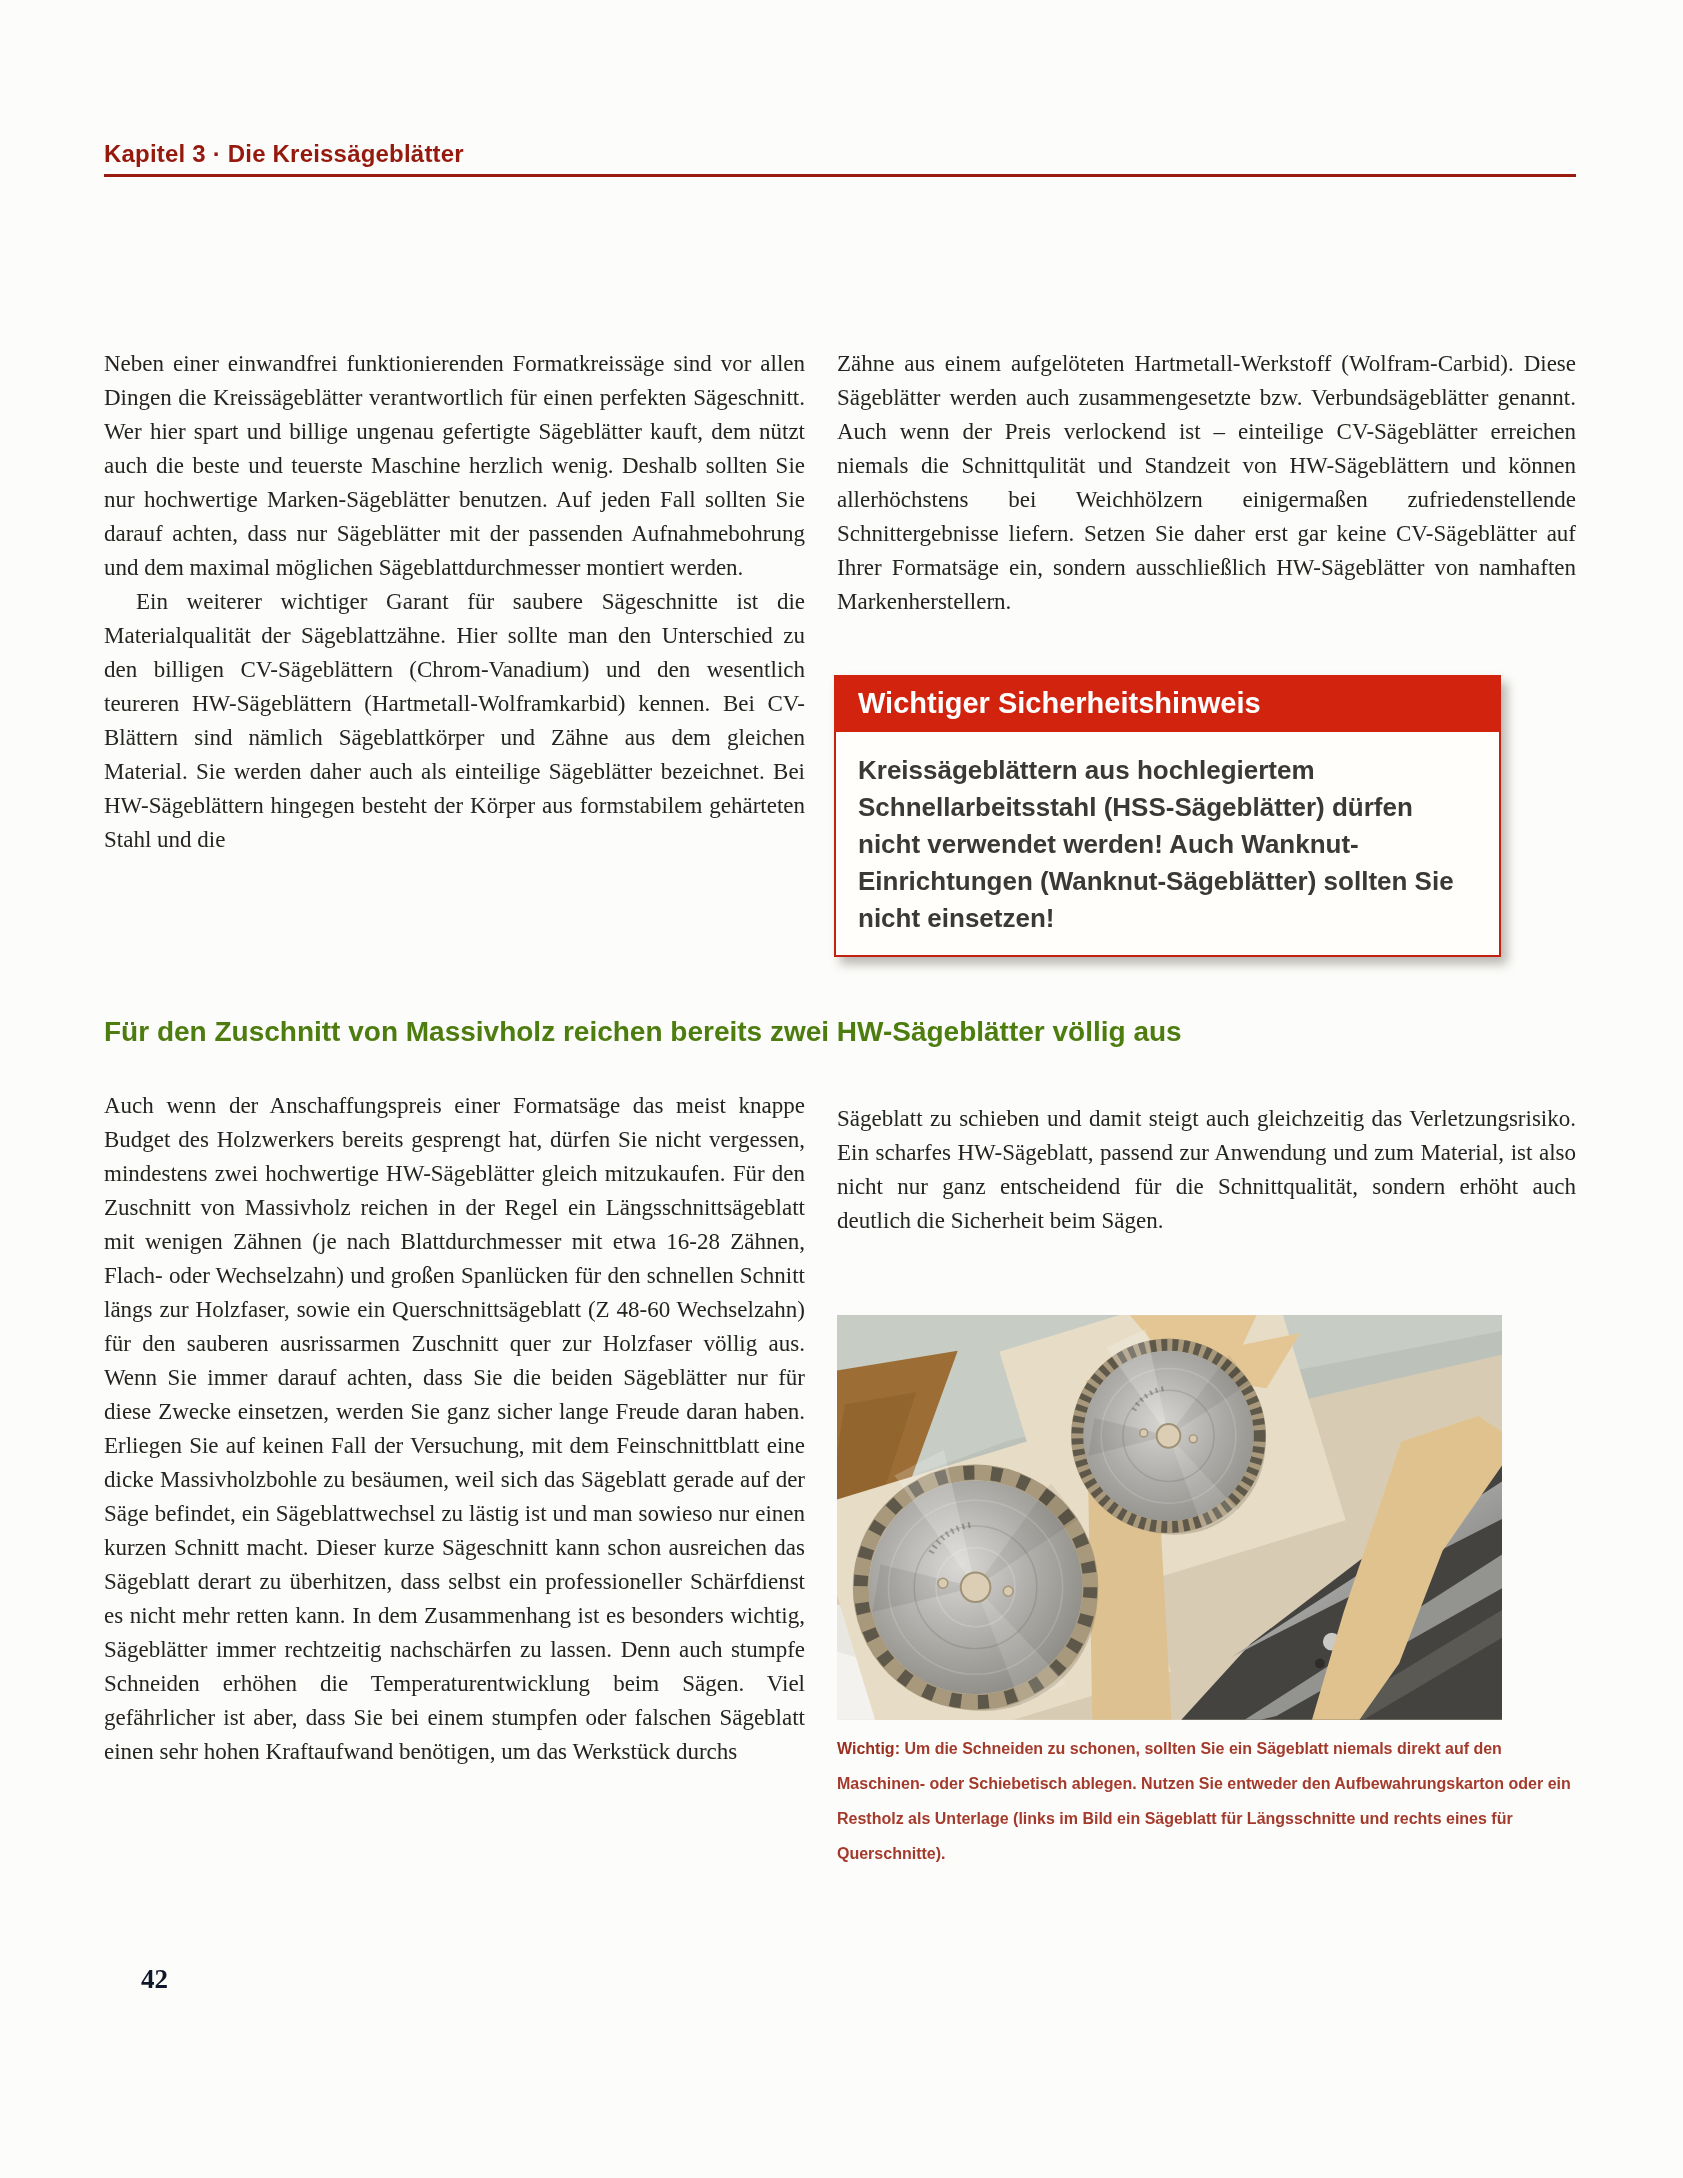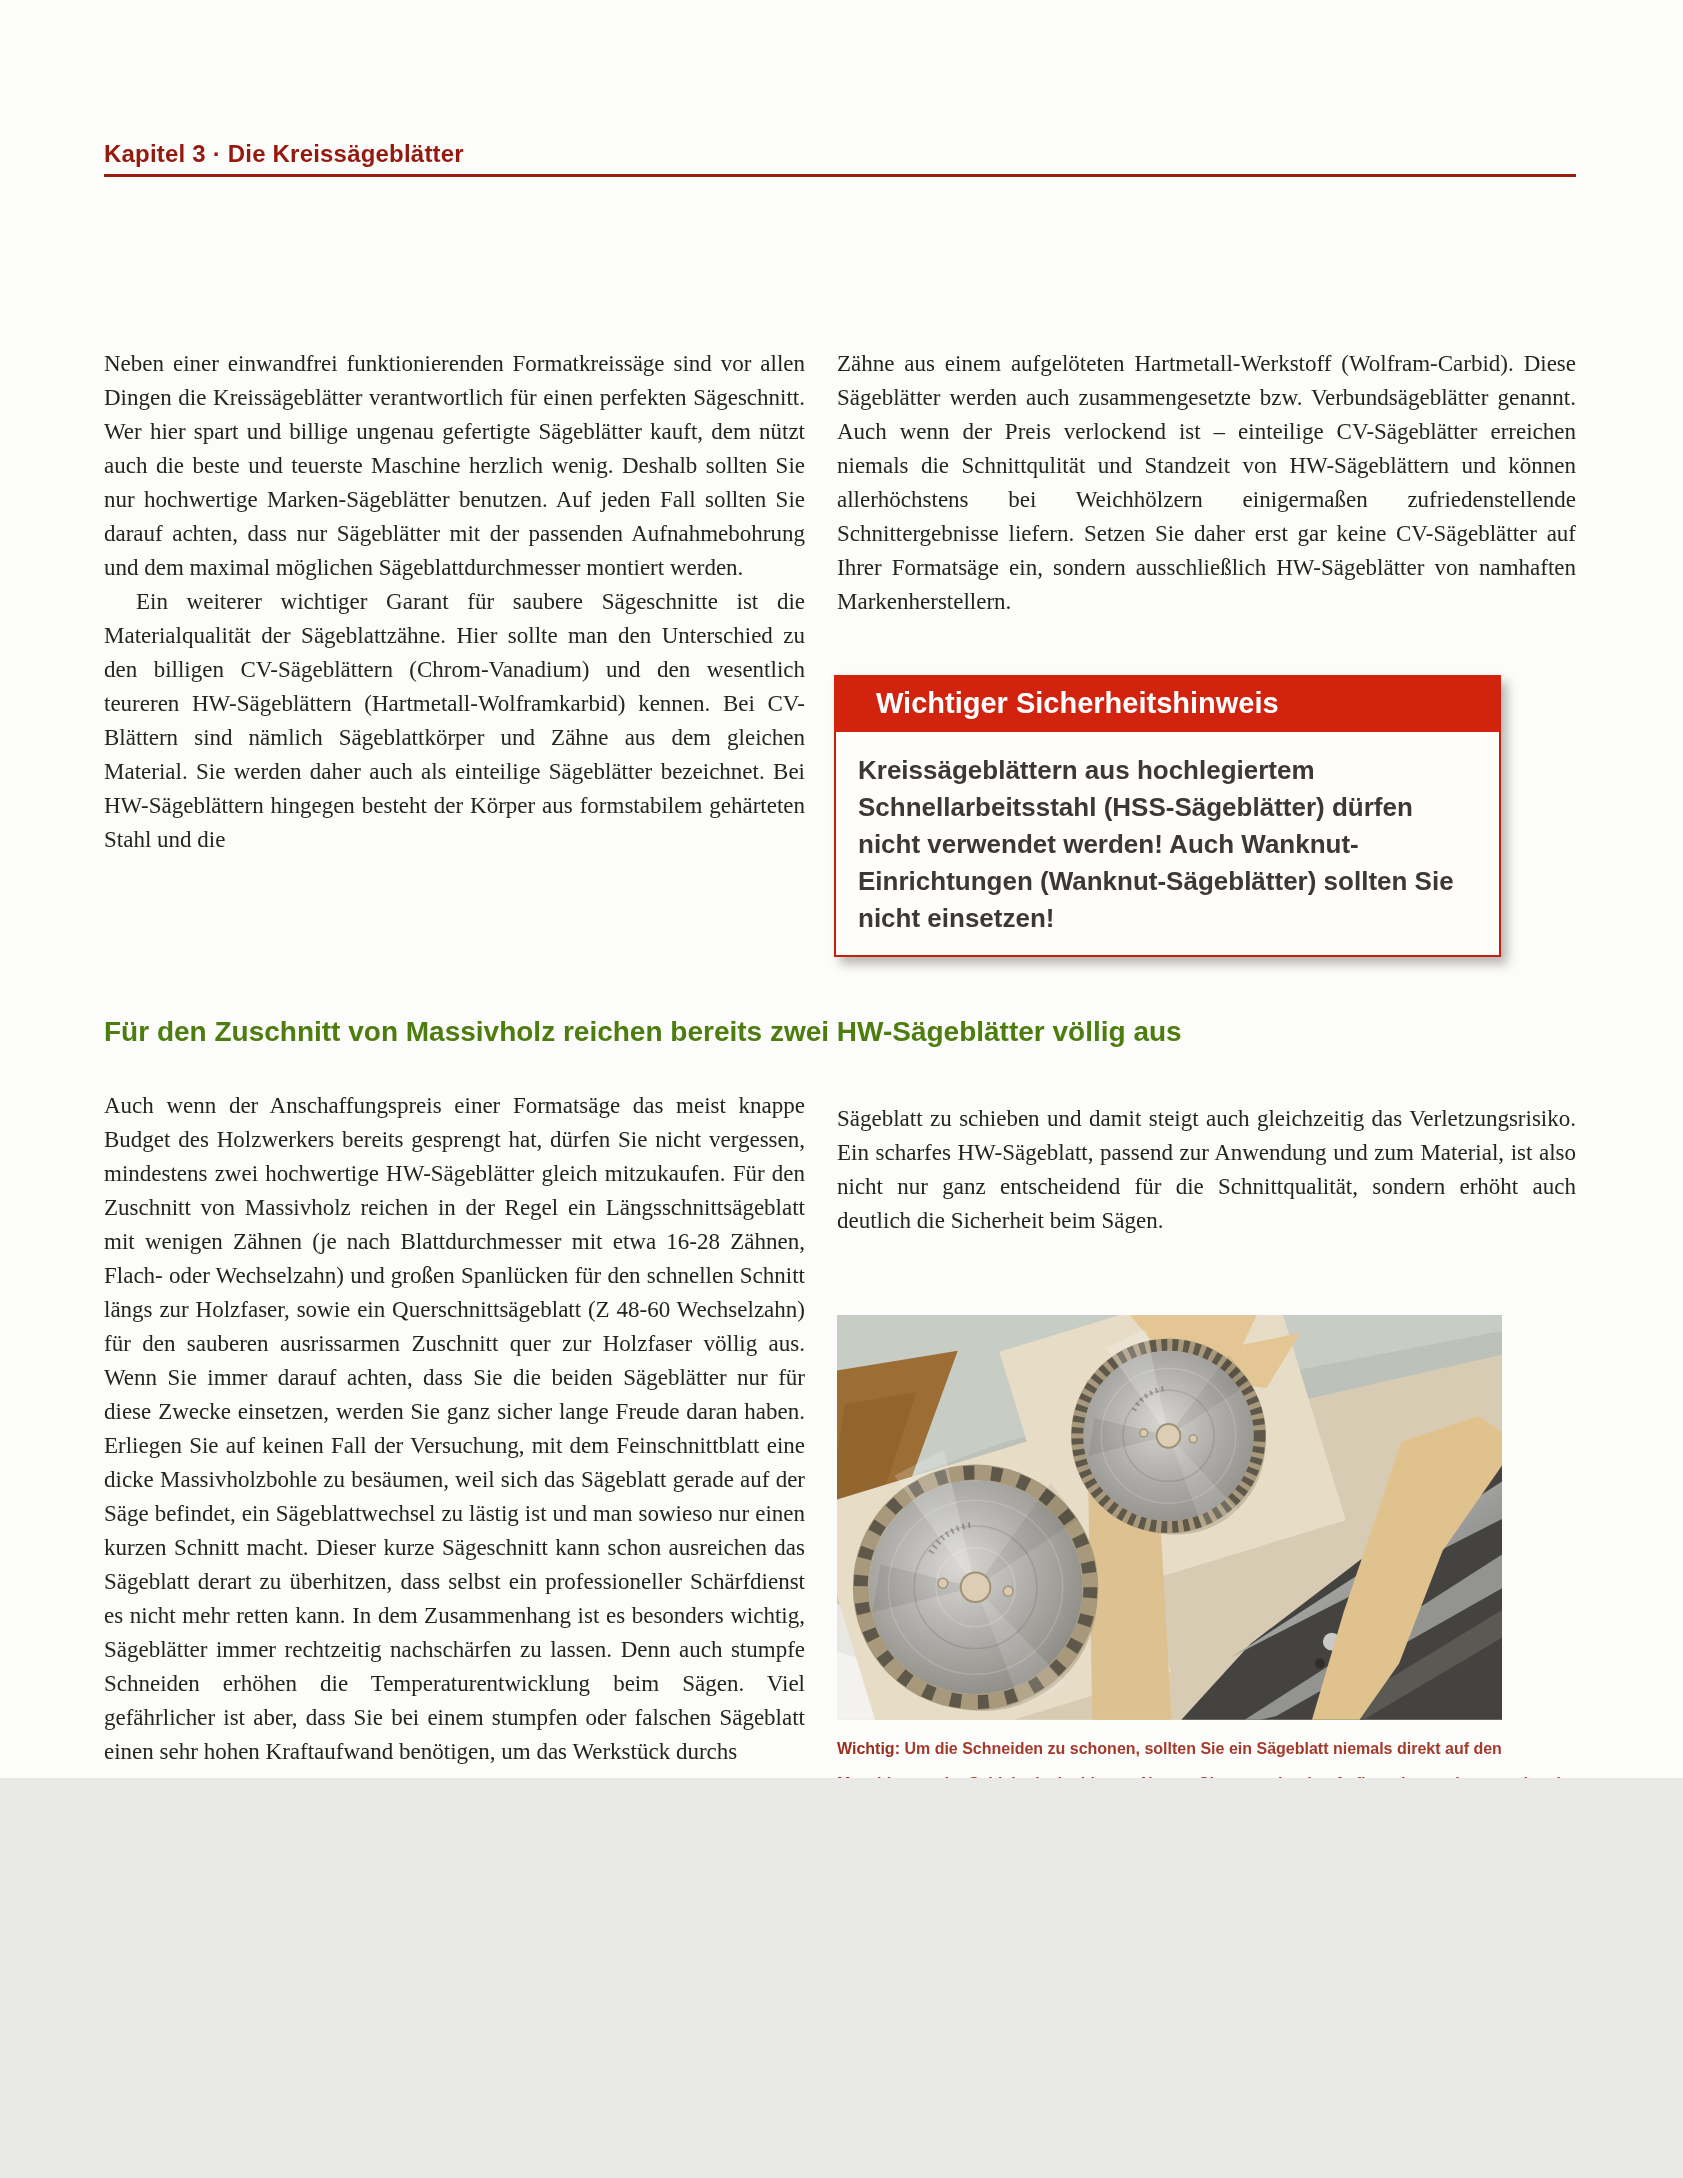--- a/index.html
+++ b/index.html
@@ -1,18 +1,18 @@
 <!DOCTYPE html>
 <html lang="de"><head>
 <meta charset="utf-8">
 <title>Die Kreissägeblätter</title>
 <style>
   html,body{margin:0;padding:0;background:#e9e9e7;}
   .page{
-    position:relative;width:1683px;height:1778px;margin:0 auto;
+    position:relative;width:1683px;height:2178px;margin:0 auto;
     background:#fcfcfa;overflow:hidden;
     font-family:"Liberation Serif",serif;color:#262420;
   }
   .running-header{
     position:absolute;left:104px;top:140px;
     font-family:"Liberation Sans",sans-serif;
     font-size:24px;font-weight:600;letter-spacing:0.2px;color:#96190e;
   }
   .header-rule{position:absolute;left:104px;top:174px;width:1472px;height:3px;background:#9b1c10;}
   .page-title{
@@ -21,21 +21,21 @@
     font-size:63px;font-weight:700;letter-spacing:-1.5px;color:#201e1b;
   }
   .body-col{position:absolute;font-size:23px;line-height:34px;text-align:justify;}
   .body-col p{margin:0;}
   .indent-first{text-indent:32px;}
   #intro-left{left:104px;top:347px;width:701px;}
   #intro-right{left:837px;top:347px;width:739px;}
   .safety-box{position:absolute;left:834px;top:675px;width:667px;box-shadow:6px 7px 10px rgba(105,98,86,.45);}
   .safety-box-header{
     background:#d2230f;height:57px;display:flex;align-items:center;
-    padding-left:42px;box-sizing:border-box;
+    padding-left:24px;box-sizing:border-box;
     font-family:"Liberation Sans",sans-serif;font-size:29px;font-weight:700;color:#ffffff;
   }
   .safety-box-body{
     border:2px solid #c22110;border-top:none;background:#fffefb;
     padding:20px 30px 18px 22px;
     font-family:"Liberation Sans",sans-serif;font-size:26px;line-height:37px;font-weight:600;color:#3a3936;
   }
   .safety-box-body p{margin:0;}
   .section-heading{
     position:absolute;left:104px;top:1016px;margin:0;

